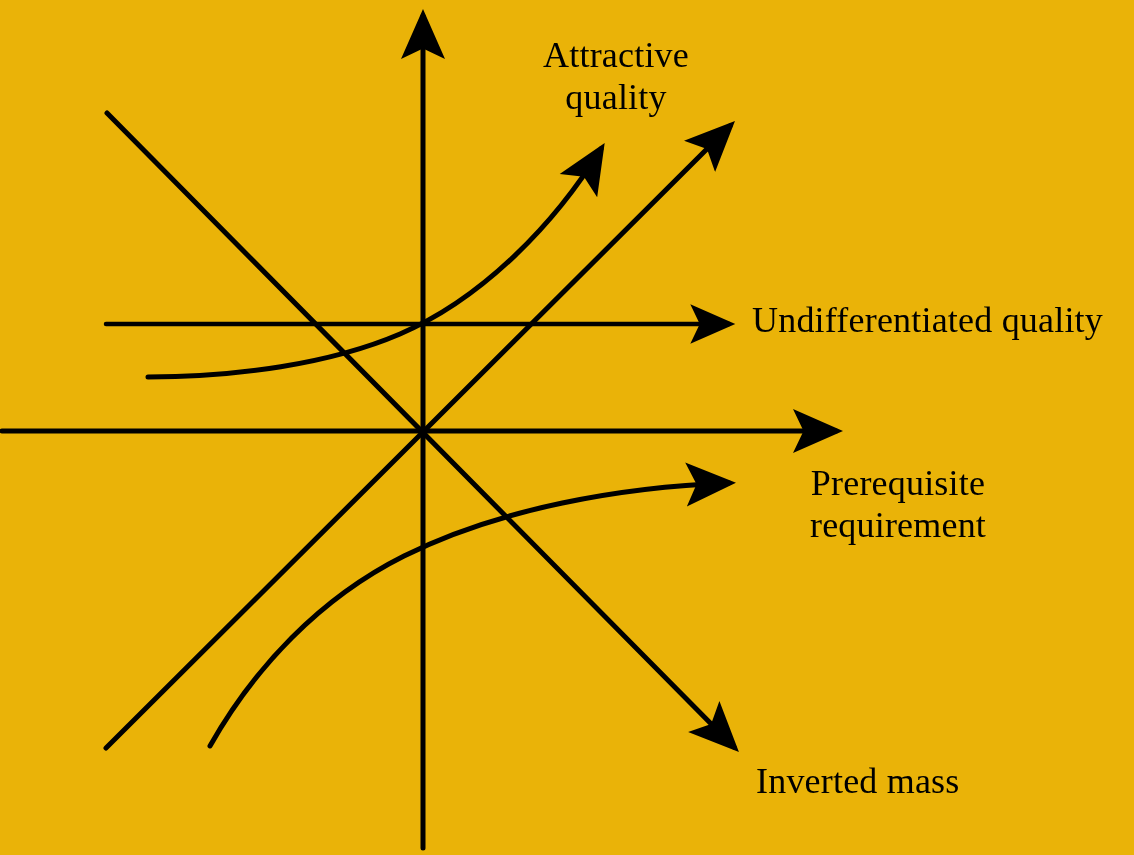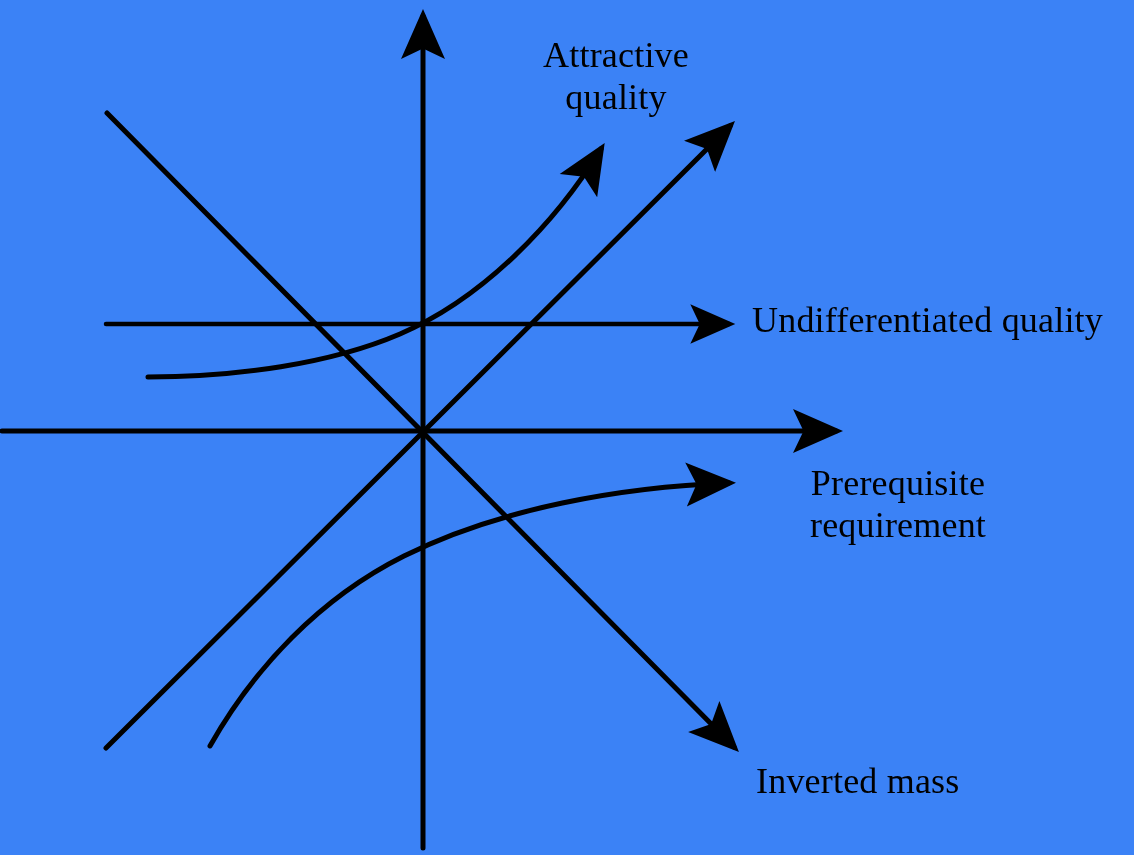--- a/index.html
+++ b/index.html
@@ -5,21 +5,21 @@
 <style>
   html, body {
     margin: 0;
     padding: 0;
     background: #ffffff;
   }
   #stage {
     position: relative;
     width: 1134px;
     height: 855px;
-    background: #3b82f6;
+    background: #eab308;
     overflow: hidden;
     font-family: "Liberation Serif", "DejaVu Serif", serif;
   }
   #diagram-svg {
     position: absolute;
     left: 0;
     top: 0;
     width: 1134px;
     height: 855px;
     display: block;

